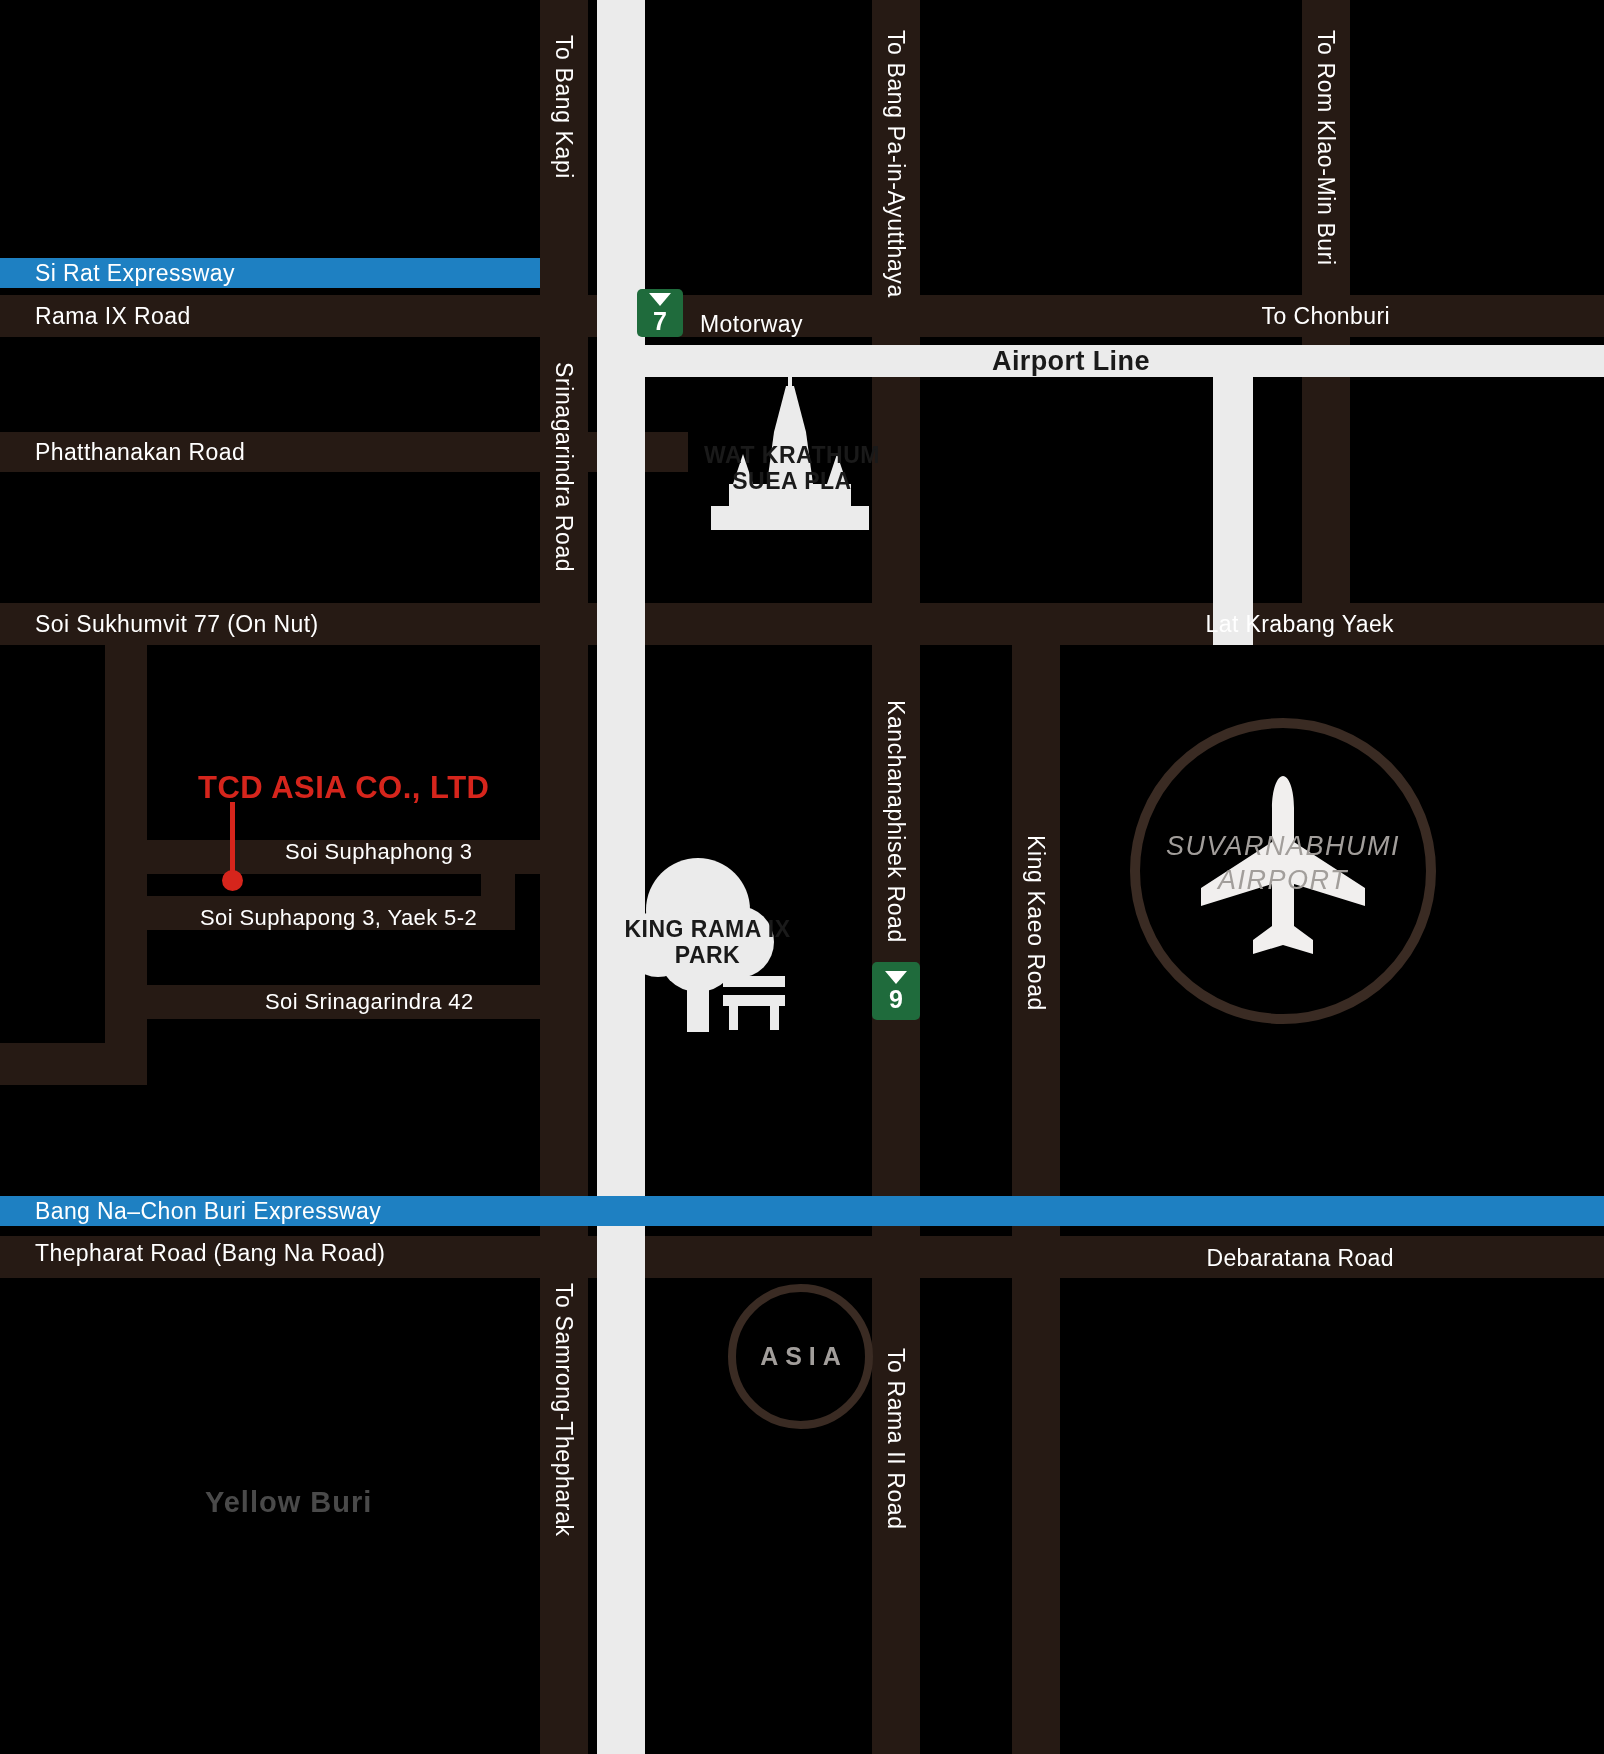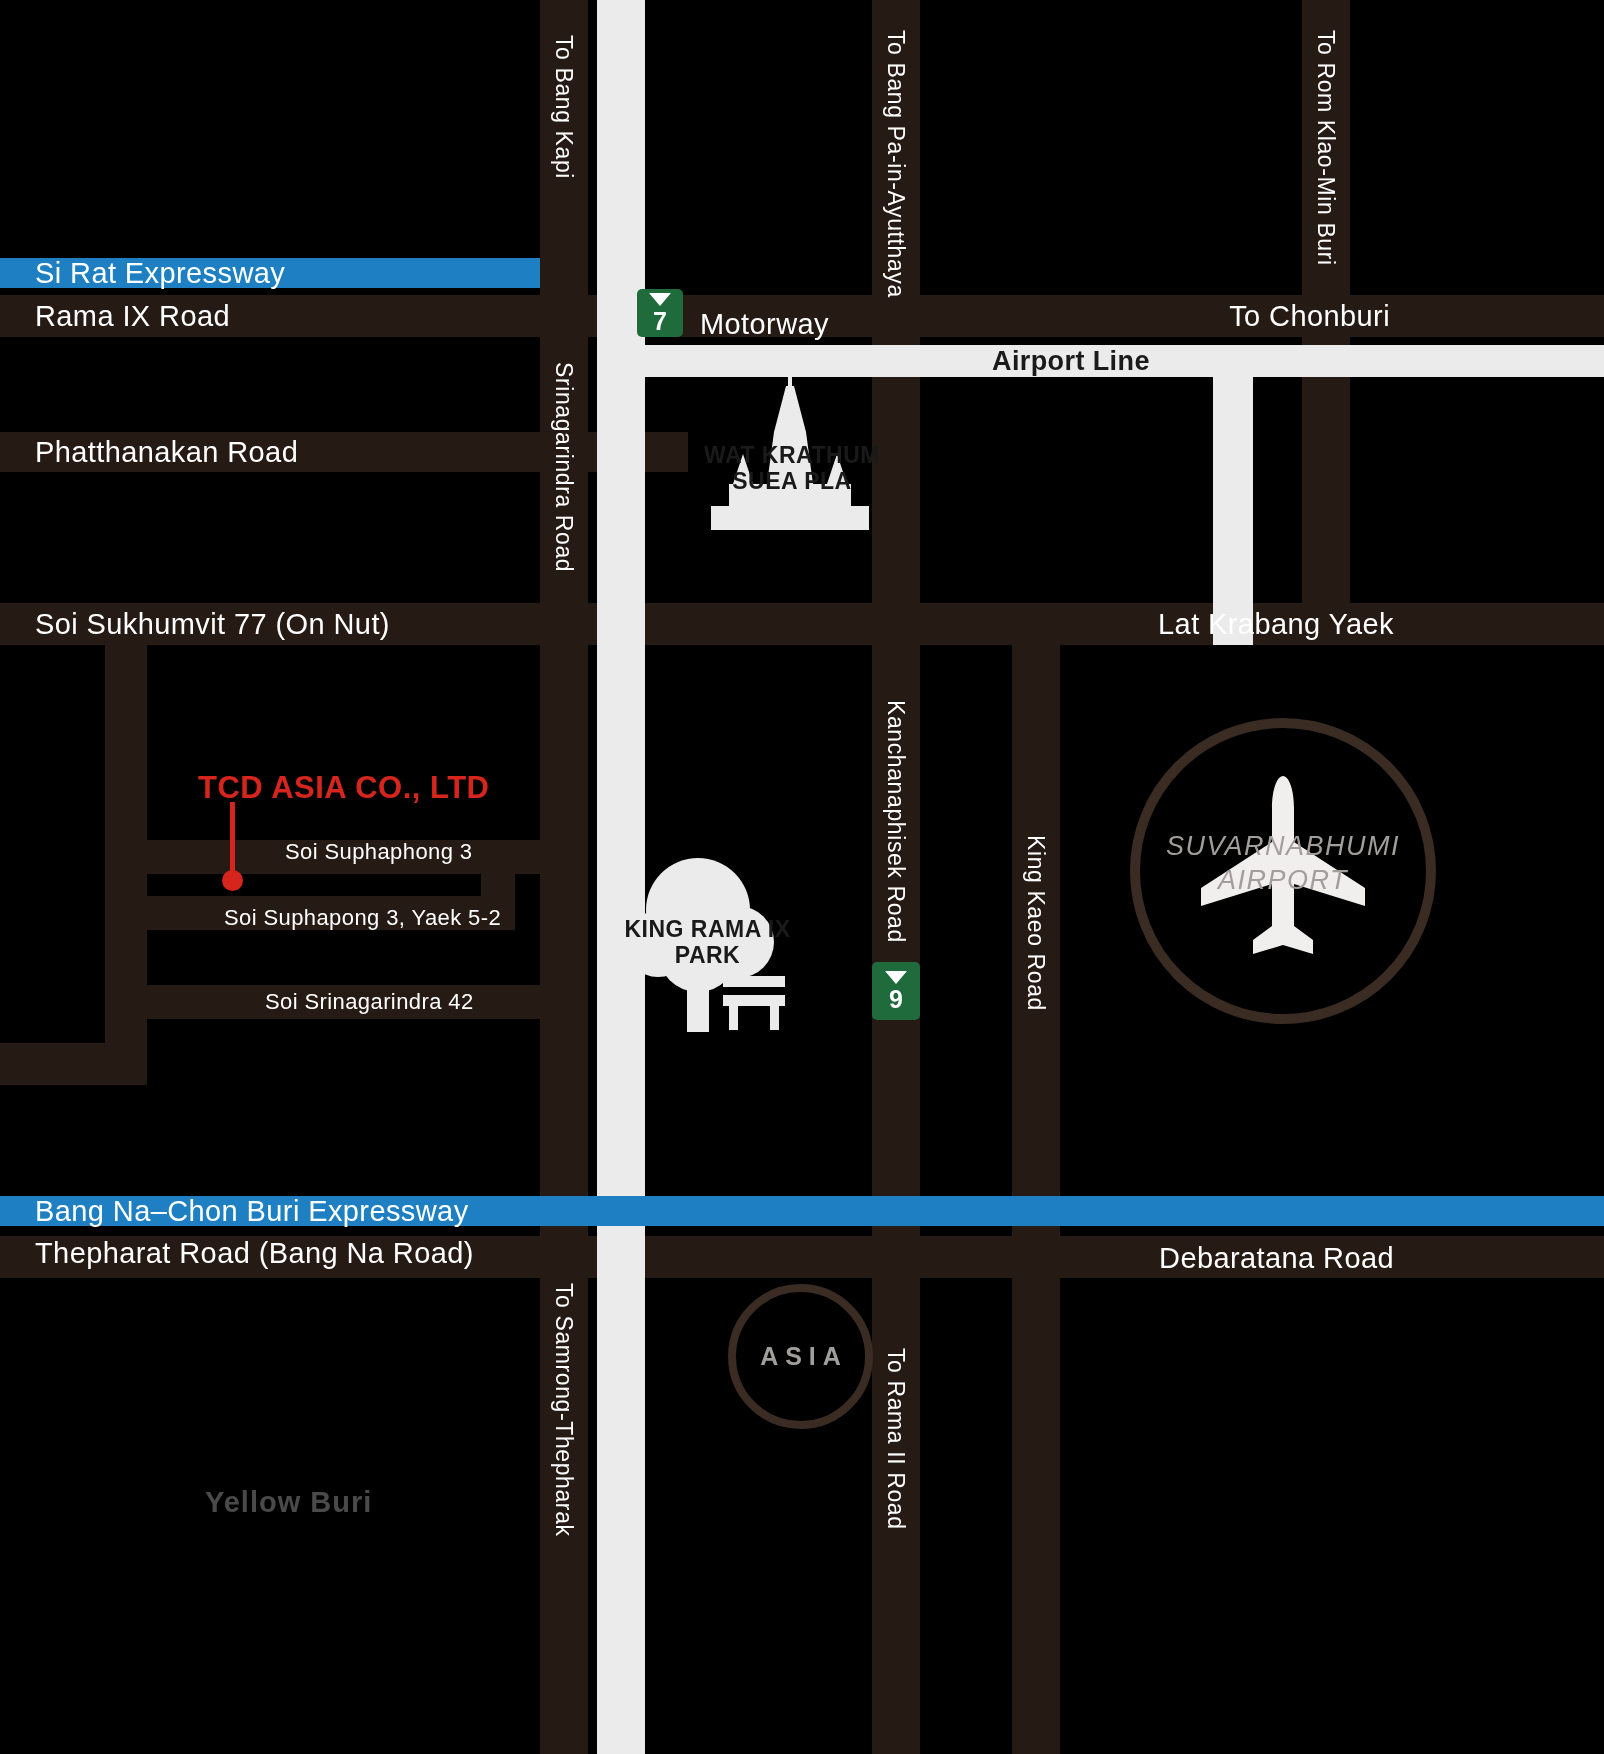--- a/index.html
+++ b/index.html
@@ -11,21 +11,21 @@
     background:var(--bg,#000); overflow:hidden;
   }
 
   .road  { position:absolute; background:var(--road,#261a14); z-index:1; }
   .light { position:absolute; background:var(--light-road,#ebebeb); z-index:2; }
   .blue  { position:absolute; background:var(--expressway,#1e80c2); z-index:3; }
   .shape { position:absolute; z-index:3; }
 
   .lbl {
     position:absolute; z-index:5; color:var(--label-light,#fff);
-    font-size:29px; font-weight:500; letter-spacing:.4px;
+    font-size:23px; font-weight:500; letter-spacing:.4px;
     display:flex; align-items:center; white-space:nowrap;
   }
   .lbl.dark { color:var(--label-dark,#1a1a1a); font-weight:600; }
   .lbl.big  { font-size:27px; }
 
   .vlabel {
     position:absolute; z-index:5; color:var(--label-light,#fff);
     font-size:23px; font-weight:500; letter-spacing:.6px;
     writing-mode:vertical-rl; text-orientation:mixed;
     white-space:nowrap; line-height:1.1;
@@ -157,21 +157,21 @@
 
   <div class="lbl" style="left:35px;top:258px;height:30px;">Si Rat Expressway</div>
   <div class="lbl" style="left:35px;top:295px;height:42px;">Rama IX Road</div>
   <div class="lbl" style="left:700px;top:295px;height:58px;text-align:center;">Motorway</div>
   <div class="lbl" style="right:214px;top:295px;height:42px;">To Chonburi</div>
   <div class="lbl dark big" style="left:992px;top:345px;height:32px;">Airport Line</div>
   <div class="lbl" style="left:35px;top:432px;height:40px;">Phatthanakan Road</div>
   <div class="lbl" style="left:35px;top:603px;height:42px;">Soi Sukhumvit 77 (On Nut)</div>
   <div class="lbl" style="right:210px;top:603px;height:42px;">Lat Krabang Yaek</div>
   <div class="lbl" style="left:285px;top:840px;height:24px;font-size:22px;">Soi Suphaphong 3</div>
-  <div class="lbl" style="left:200px;top:896px;height:44px;font-size:22px;margin-left:24px;">Soi Suphapong 3, Yaek 5-2</div>
+  <div class="lbl" style="left:200px;top:896px;height:44px;font-size:22px;">Soi Suphapong 3, Yaek 5-2</div>
   <div class="lbl" style="left:265px;top:985px;height:34px;font-size:22px;">Soi Srinagarindra 42</div>
   <div class="lbl" style="left:35px;top:1196px;height:30px;">Bang Na–Chon Buri Expressway</div>
   <div class="lbl" style="left:35px;top:1236px;height:35px;">Thepharat Road (Bang Na Road)</div>
   <div class="lbl" style="right:210px;top:1236px;height:45px;margin-left:21px;">Debaratana Road</div>
   <div class="faint" style="left:205px;top:1486px;">Yellow Buri</div>
 
   <div class="vlabel" style="left:551px;top:35px;">To Bang Kapi</div>
   <div class="vlabel" style="left:551px;top:362px;">Srinagarindra Road</div>
   <div class="vlabel" style="left:551px;top:1283px;">To Samrong-Thepharak</div>
   <div class="vlabel" style="left:883px;top:30px;">To Bang Pa-in-Ayutthaya</div>

